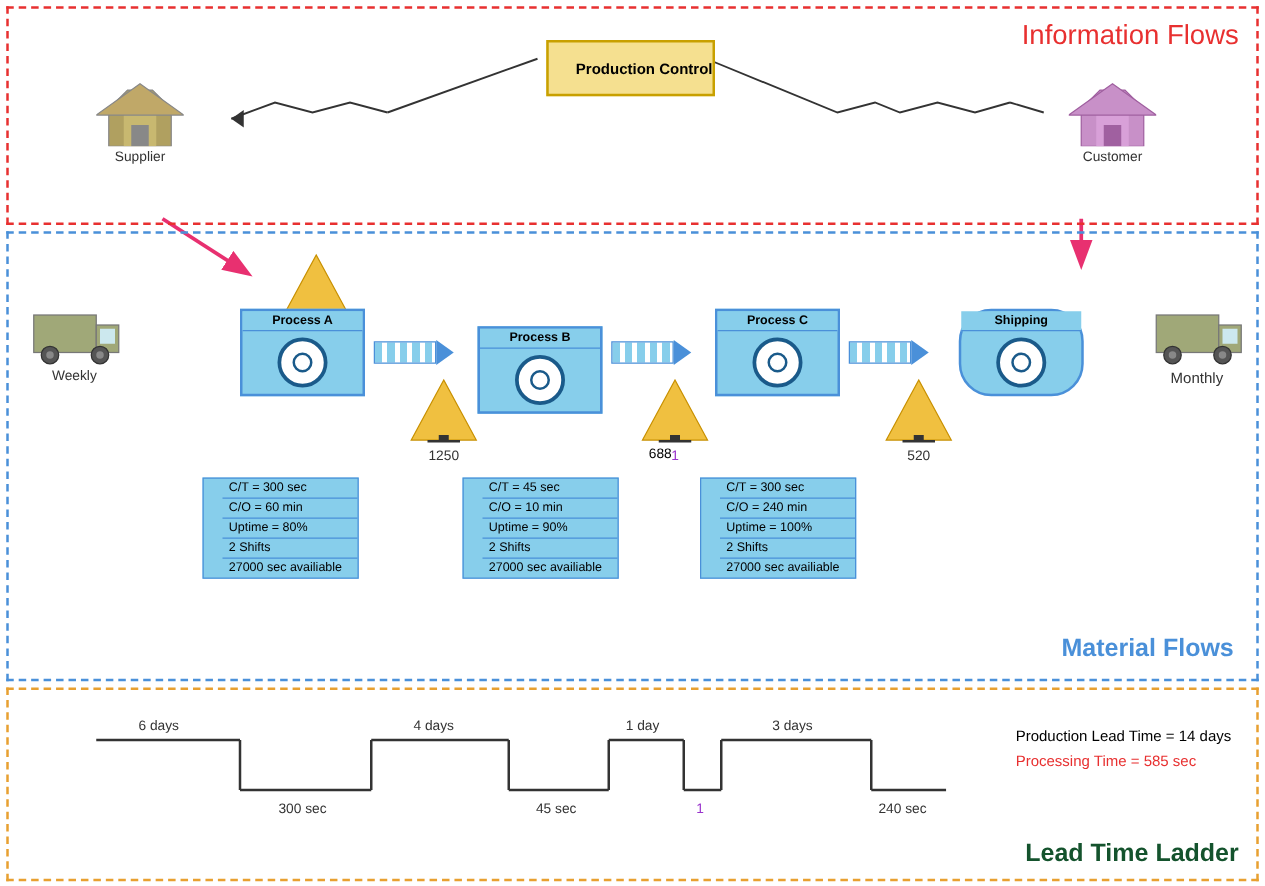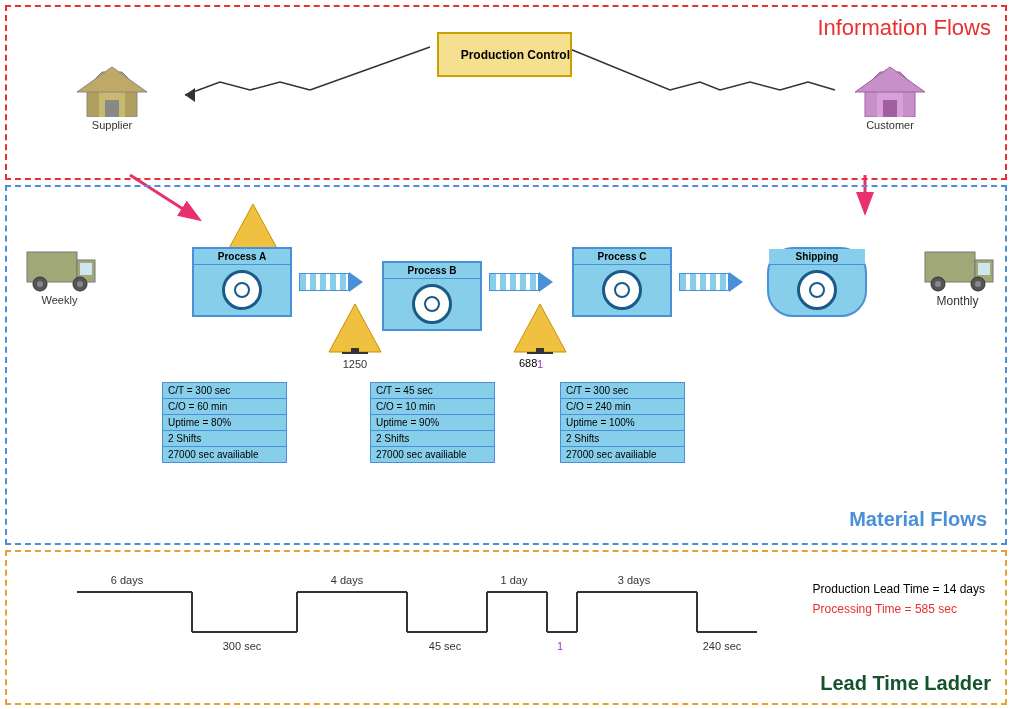--- a/index.html
+++ b/index.html
@@ -148,20 +148,21 @@
       color: #333;
       margin-top: 2px;
     }
 
     
     .info-box {
       position: absolute;
       width: 125px;
       background: #87CEEB;
       border: 1px solid #4a90d9;
+      padding-left: 15px;
     }
     .info-box-row {
       padding: 2px 5px;
       border-bottom: 1px solid #4a90d9;
       font-size: 10px;
     }
     .info-box-row:last-child {
       border-bottom: none;
     }
 
@@ -320,20 +321,30 @@
     <div class="process-box-body">
       <div class="machine-circle"></div>
     </div>
   </div>
 
   <div class="push-arrow" style="position:absolute; top:85px; left:672px;">
     <div class="push-arrow-body"></div>
     <div class="push-arrow-head"></div>
   </div>
 
+  <div class="inv-triangle-container" style="top:115px; left:700px;">
+    <div style="position:relative;">
+      <svg width="56" height="52">
+        <polygon points="28,2 54,50 2,50" fill="#f0c040" stroke="#c89000" stroke-width="1"></polygon>
+        <rect x="24" y="46" width="8" height="5" fill="#333"></rect>
+        <rect x="15" y="50" width="26" height="3" fill="#333"></rect>
+      </svg>
+    </div>
+    <div class="inv-label">520</div>
+  </div>
 
   <div class="process-box" style="top:60px; left:760px;border-radius:26px;">
     <div class="process-box-title">Shipping</div>
     <div class="process-box-body">
       <div class="machine-circle"></div>
     </div>
   </div>
 
   <div class="info-box" style="top:195px; left:155px;">
     <div class="info-box-row">C/T = 300 sec</div>

